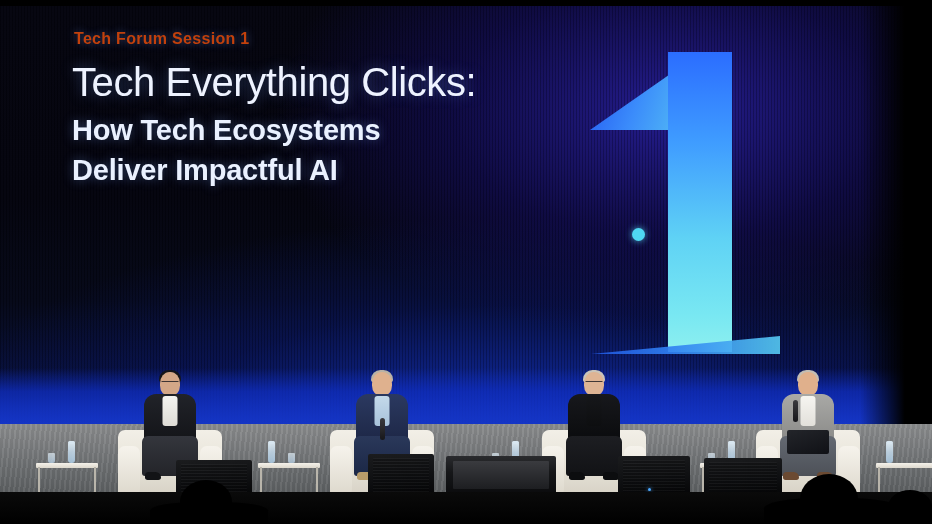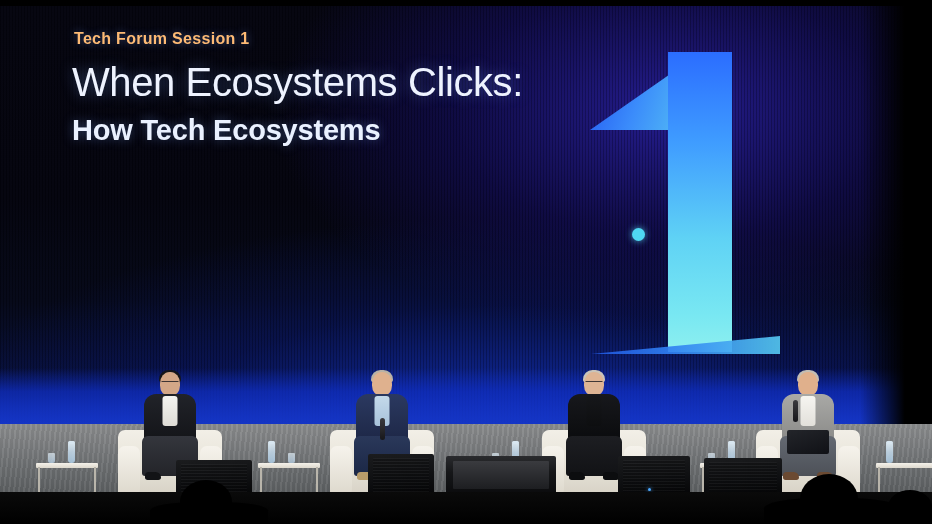--- a/index.html
+++ b/index.html
@@ -53,21 +53,21 @@
     opacity:.92;
   }
   .one-dot{
     position:absolute;left:632px;top:228px;width:13px;height:13px;border-radius:50%;
     background:#4fd8f2;box-shadow:0 0 7px rgba(90,220,250,.75);
   }
 
   
   .slide-text{position:absolute;left:72px;top:30px;width:500px;}
   .eyebrow{
-    font-size:16px;font-weight:bold;letter-spacing:.3px;color:#fdba74;
+    font-size:16px;font-weight:bold;letter-spacing:.3px;color:#c2410c;
     text-shadow:0 0 9px rgba(120,160,255,.45);
     margin:0 0 14px 2px;
   }
   .headline{
     font-size:40px;font-weight:300;letter-spacing:-.4px;color:#eef3ff;
     text-shadow:0 0 14px rgba(120,165,255,.40);
     margin:0 0 9px 0;line-height:1.04;
   }
   .subline{
     font-size:29px;font-weight:bold;letter-spacing:-.2px;color:#eaf1ff;
@@ -198,22 +198,23 @@
     <div class="one-flag"></div>
     <div class="one-stem"></div>
     <div class="one-foot"></div>
   </div>
   <div class="one-dot"></div>
 
   <div class="wall-right-dark"></div>
 
   <div class="slide-text">
     <p class="eyebrow">Tech Forum Session 1</p>
-    <p class="headline">When Ecosystems Clicks:</p>
+    <p class="headline">Tech Everything Clicks:</p>
     <p class="subline">How Tech Ecosystems</p>
+    <p class="subline">Deliver Impactful AI</p>
   </div>
 
   <div class="stage-floor">
     <div class="floor-speckle"></div>
   </div>
 
   <div class="side-table" style="left:36px;">
     <div class="table-top"></div>
     <div class="table-leg" style="left:2px;"></div>
     <div class="table-leg" style="right:2px;"></div>

